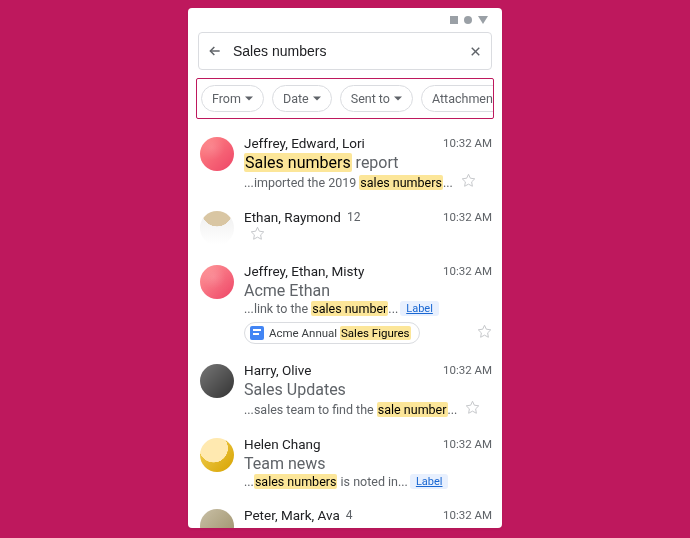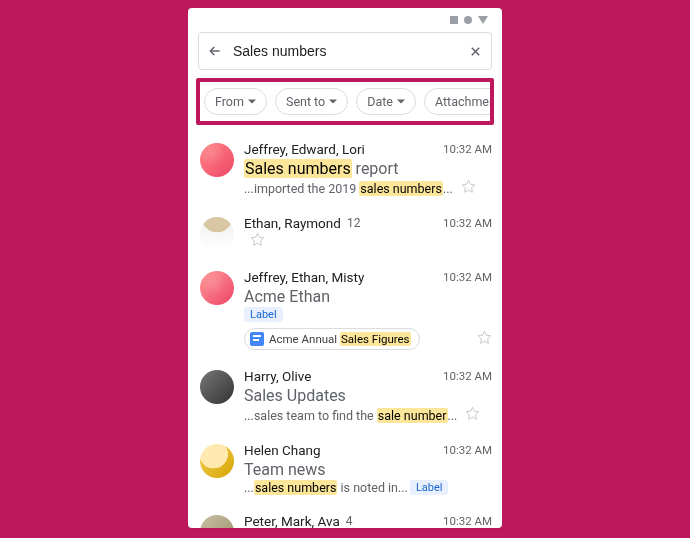--- a/index.html
+++ b/index.html
@@ -10,21 +10,21 @@
   .sys-sq{width:8px;height:8px;background:#9aa0a6;}
   .sys-ci{width:8px;height:8px;border-radius:50%;background:#9aa0a6;}
   .sys-dn{width:0;height:0;border-left:5px solid transparent;border-right:5px solid transparent;border-top:8px solid #9aa0a6;}
   
   .searchwrap{margin:24px 10px 8px 10px;}
   .searchbar{height:36px;border:1px solid #dadce0;border-radius:4px;display:flex;align-items:center;padding:0 8px;gap:8px;}
   .sicon{color:#5f6368;display:inline-flex;}
   .searchbar input{flex:1;border:0;outline:0;font-size:14px;color:#202124;background:transparent;}
   .clearbtn{cursor:pointer;}
   
-  .chipbox{position:relative;margin:0 8px 6px 8px;border:4px solid #be185d;border-radius:2px;padding:6px 4px;display:flex;gap:8px;overflow:hidden;text-align:right;}
+  .chipbox{position:relative;margin:0 8px 6px 8px;border:1px solid #be185d;border-radius:2px;padding:6px 4px;display:flex;gap:8px;overflow:hidden;text-align:right;}
   .chip{white-space:nowrap;border:1px solid #dadce0;border-radius:16px;font-size:12.5px;color:#5f6368;padding:5px 10px;display:inline-flex;align-items:center;gap:4px;}
   .chip svg{color:#5f6368;}
   
   .list{flex:1;overflow:hidden;}
   .row{display:flex;padding:10px 10px 8px 12px;gap:10px;}
   .av{width:34px;height:34px;border-radius:50%;flex:0 0 34px;margin-top:2px;background:#ccc;}
   .av.a{background:radial-gradient(circle at 35% 30%, #fff2,transparent 40%),linear-gradient(135deg,#f88 0%,#e46 100%);}
   .av.b{background:radial-gradient(circle at 50% 0%, #d9c6a3 0 40%, transparent 41%),linear-gradient(180deg,#eee 0%,#fff 100%);} 
   .av.c{background:radial-gradient(circle at 40% 35%, #fff2,transparent 40%),linear-gradient(135deg,#f99 0%,#e46 100%);}
   .av.d{background:linear-gradient(135deg,#777 0%,#333 100%);} 
@@ -33,21 +33,21 @@
   .body{flex:1;min-width:0;}
   .line1{display:flex;align-items:center;gap:6px;}
   .sender{font-size:13.5px;color:#202124;}
   .count{font-size:12px;color:#5f6368;}
   .time{margin-left:auto;font-size:11.5px;color:#5f6368;}
   .subject{font-size:16px;color:#5f6368;margin-top:2px;white-space:nowrap;overflow:hidden;text-overflow:ellipsis;}
   .snippet{font-size:12.5px;color:#5f6368;margin-top:1px;white-space:nowrap;overflow:hidden;text-overflow:ellipsis;display:flex;align-items:center;gap:2px;}
   .snip-text{white-space:nowrap;overflow:hidden;text-overflow:ellipsis;}
   mark{background:#fce699;border-radius:2px;padding:0 1px;}
   .star{color:#c6c8cb;margin-left:6px;flex:0 0 auto;}
-  .label{background:#e8f0fe;color:#1967d2;font-size:11px;padding:1px 6px;border-radius:3px;flex:0 0 auto;}
+  .label{background:#e8f0fe;color:#1967d2;font-size:11px;padding:1px 6px;border-radius:3px;flex:0 0 auto;text-decoration:underline;}
   .attach-row{display:flex;align-items:center;gap:8px;margin-top:6px;}
   .att{border:1px solid #dadce0;border-radius:14px;font-size:11.5px;color:#3c4043;padding:3px 8px 3px 5px;display:inline-flex;align-items:center;gap:5px;text-align:right;}
   .docicon{width:14px;height:14px;background:#4285f4;border-radius:2px;position:relative;}
   .docicon:after{content:"";position:absolute;left:3px;right:3px;top:3px;height:2px;background:#fff;}
   .docicon:before{content:"";position:absolute;left:3px;right:5px;top:7px;height:2px;background:#fff;}
 </style>
 </head>
 <body>
 <div class="stage">
   <div class="shell">
@@ -77,32 +77,32 @@
     </div>
 
     <div class="chipbox">
       <span class="chip">
         <span>From</span>
         <svg width="8" height="8" viewBox="0 0 10 6">
             <path d="M0 0l5 5 5-5" fill="currentColor"></path>
           </svg>
       </span>
       <span class="chip">
+        <span>Date</span>
+        <svg width="8" height="8" viewBox="0 0 10 6">
+            <path d="M0 0l5 5 5-5" fill="currentColor"></path>
+          </svg>
+      </span>
+      <span class="chip">
         <span>Sent to</span>
         <svg width="8" height="8" viewBox="0 0 10 6">
             <path d="M0 0l5 5 5-5" fill="currentColor"></path>
           </svg>
       </span>
       <span class="chip">
-        <span>Date</span>
-        <svg width="8" height="8" viewBox="0 0 10 6">
-            <path d="M0 0l5 5 5-5" fill="currentColor"></path>
-          </svg>
-      </span>
-      <span class="chip">
         <span>Attachment</span>
       </span>
     </div>
 
     <div class="list">
 
       <div class="row">
         <div class="av a"></div>
         <div class="body">
           <div class="line1">
@@ -141,20 +141,21 @@
 
       <div class="row">
         <div class="av c"></div>
         <div class="body">
           <div class="line1">
             <span class="sender">Jeffrey, Ethan, Misty</span>
             <span class="time">10:32 AM</span>
           </div>
           <div class="subject">Acme Ethan</div>
           <div class="snippet">
+            <span class="snip-text"><span>...link to the </span><mark>sales number</mark><span>...</span></span>
             <span class="label">Label</span>
           </div>
           <div class="attach-row">
             <span class="att">
               <span class="docicon"></span>
               <span><span>Acme Annual </span><mark>Sales Figures</mark></span>
             </span>
             <span class="star" style="margin-left:auto">
               <svg width="15" height="15" viewBox="0 0 24 24" fill="none" stroke="currentColor" stroke-width="1.6">
                   <path d="M12 2l2.9 6.3L22 9.3l-5 4.9 1.2 7L12 17.8 5.8 21.2 7 14.2 2 9.3l7.1-1z"></path>

